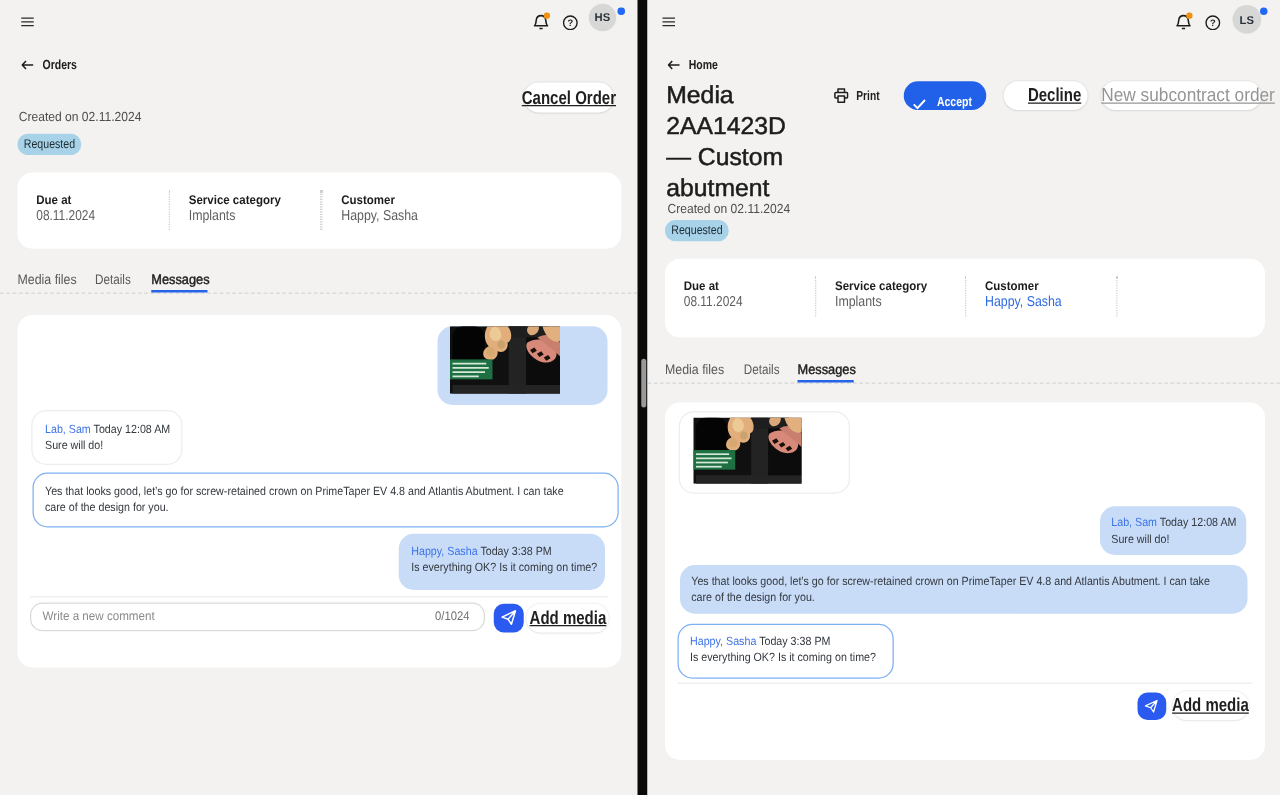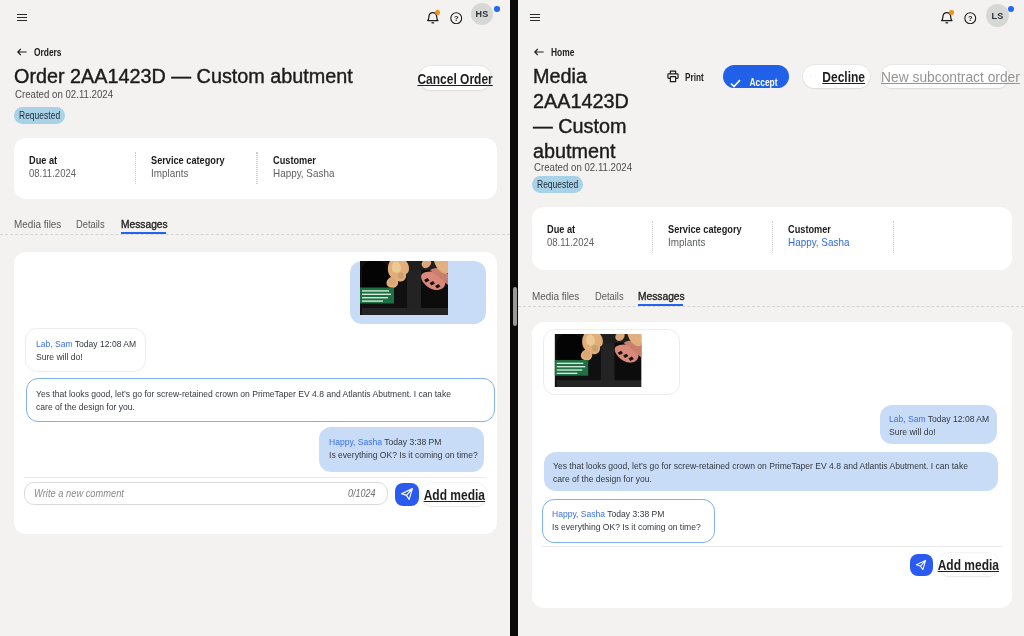--- a/index.html
+++ b/index.html
@@ -72,21 +72,20 @@
   <div class="abs avatar" style="left:471px; top:3px; width:22px; height:22px;">HS</div>
   <div class="abs bluedot" style="left:494px; top:6px; width:5.5px; height:5.5px;"></div>
 
   <div class="abs backrow" style="left:17px; top:46px;">
     <svg width="10" height="8" viewBox="0 0 10 8">
         <path d="M3.8 0.8 L0.8 4 L3.8 7.2 M0.8 4 H9.6" stroke="#1d1d1d" stroke-width="1.2" fill="none"></path>
       </svg>
     <span class="sx" style="--k:.8;">Orders</span>
   </div>
 
-  <h1 class="abs" style="left:14px; top:63.5px;"><span class="sx" style="--k:1.015;">Order 2AA1423D — Custom abutment</span></h1>
   <div class="abs created" style="left:15px; top:88px;"><span class="sx" style="--k:.92;">Created on 02.11.2024</span></div>
   <div class="abs btn" style="left:419px; top:66px; width:72px; height:24px;">
       <span class="cx">Cancel Order</span>
     </div>
   <div class="abs badge" style="left:14px; top:106.5px; width:51px;"><span class="sx" style="--k:.85;">Requested</span></div>
 
   <div class="abs card infocard" style="left:14px; top:138px; width:483px; height:61px;">
     <div class="infocol" style="width:121px;">
         <div class="lb"><span class="sx" style="--k:.92;">Due at</span></div>
         <div class="vl">
@@ -156,21 +155,21 @@
       <span class="ln">Yes that looks good, let’s go for screw-retained crown on PrimeTaper EV 4.8 and Atlantis Abutment. I can take</span>
       <span class="ln">care of the design for you.</span>
     </div>
 
     <div class="abs bubble blue" style="left:305px; top:174.5px; width:165px; height:45px;">
       <span class="ln"><span class="nm">Happy, Sasha</span> Today 3:38 PM</span>
       <span class="ln">Is everything OK? Is it coming on time?</span>
     </div>
     <div class="abs chatsep" style="left:10px; top:225px; width:462px;"></div>
 
-    <div class="abs inputbox" style="left:10px; top:230px; width:364px; height:23px; padding:0 11px 0 9px; border:1px solid #dadada;font-style:italic;">
+    <div class="abs inputbox" style="left:10px; top:230px; width:364px; height:23px; padding:0 11px 0 9px; border:1px solid #dadada;">
       <span class="ph sx" style="--k:.93;">Write a new comment</span>
         <span class="cnt rx" style="--k:.9;">0/1024</span>
     </div>
     <div class="abs sendbtn" style="left:381px; top:230.5px; width:23.5px; height:23.5px;">
       <svg width="14" height="14" viewBox="0 0 13 13">
           <path d="M1.5 6.2 L11.5 1.5 L8.5 11.5 L6 7.8 Z M6 7.8 L11.5 1.5" fill="none" stroke="#fff" stroke-width="1.1" stroke-linejoin="round"></path>
         </svg>
     </div>
     <div class="abs btn" style="left:407px; top:230.5px; width:66px; height:23px;">
         <span class="cx">Add media</span>

